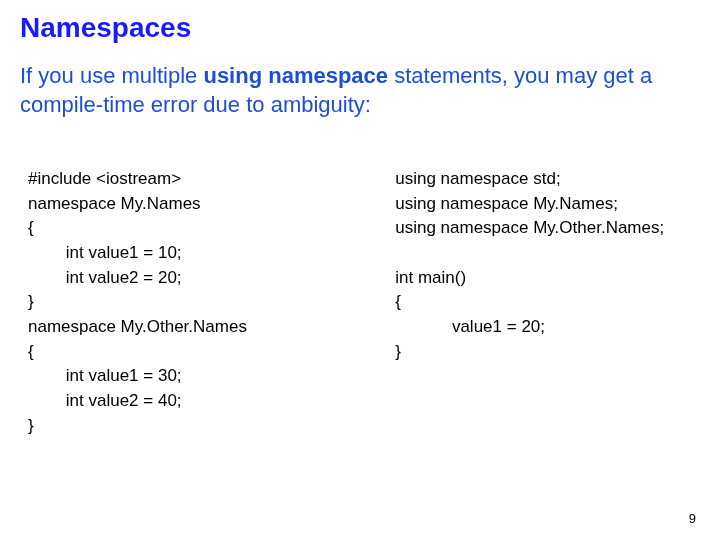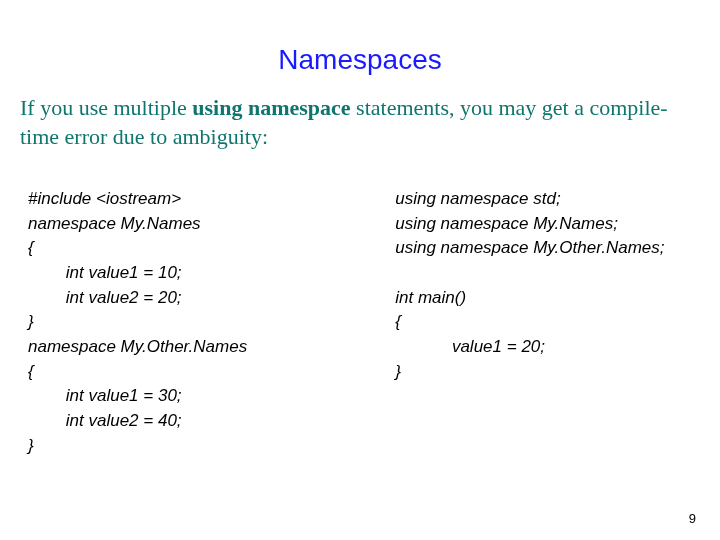--- a/index.html
+++ b/index.html
@@ -5,42 +5,38 @@
   * { margin: 0; padding: 0; box-sizing: border-box; }
   body {
     width: 720px;
     height: 540px;
     background: #ffffff;
     font-family: Arial, Helvetica, sans-serif;
     position: relative;
     padding: 12px 20px;
   }
   .title {
-    text-align: center;
     color: #1a1aff;
     font-size: 28px;
-    font-weight: normal;
+    font-weight: bold;
     margin-bottom: 18px;
-    margin-top: 32px;
   }
   .intro {
     font-size: 22px;
-    color: #0f766e;
+    color: #1d4ed8;
     line-height: 1.3;
-    margin-bottom: 36px;
-    font-family: Liberation Serif, serif;
+    margin-bottom: 48px;
   }
   .intro .kw {
     font-weight: bold;
   }
   .columns {
     display: flex;
     gap: 32px;
     padding-left: 8px;
-    font-style: italic;
   }
   .col {
     font-size: 17px;
     line-height: 1.45;
     color: #000;
     white-space: pre;
     font-family: Arial, Helvetica, sans-serif;
   }
   .col-left { flex: 1.1; }
   .col-right { flex: 1; }

